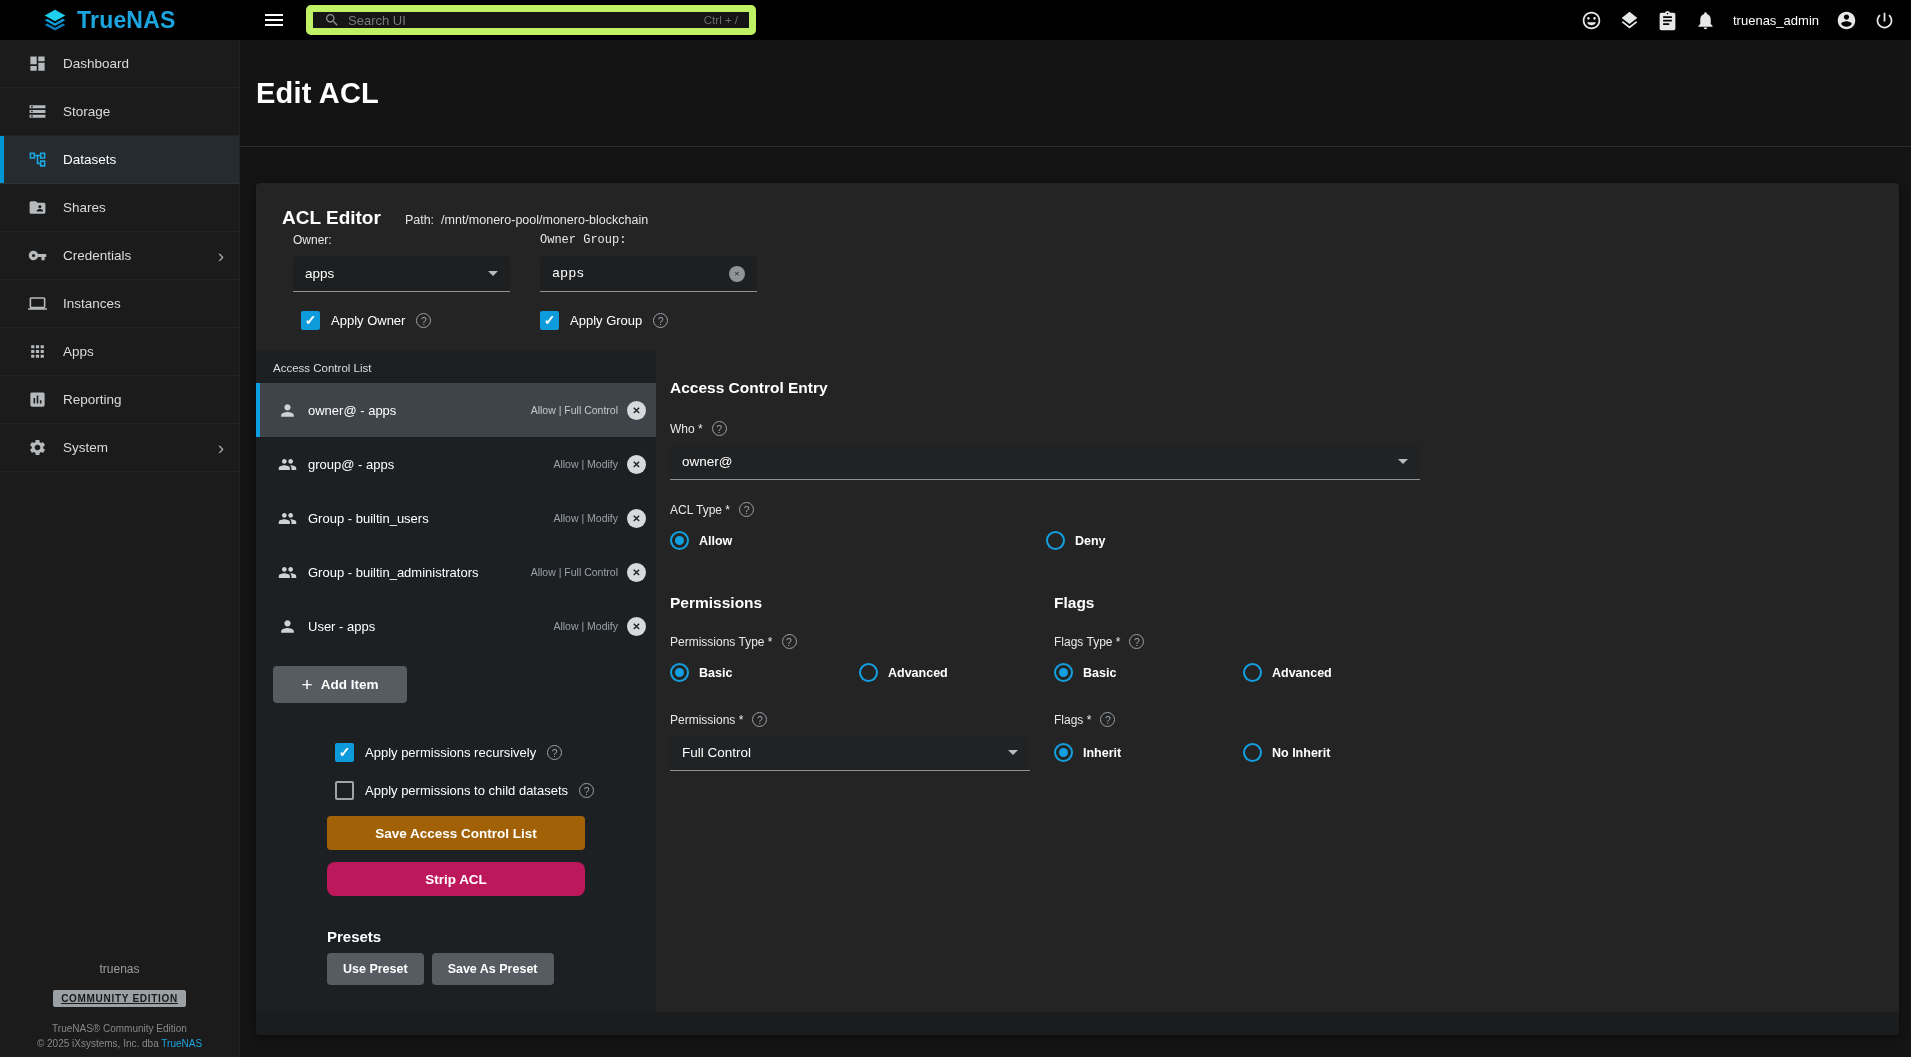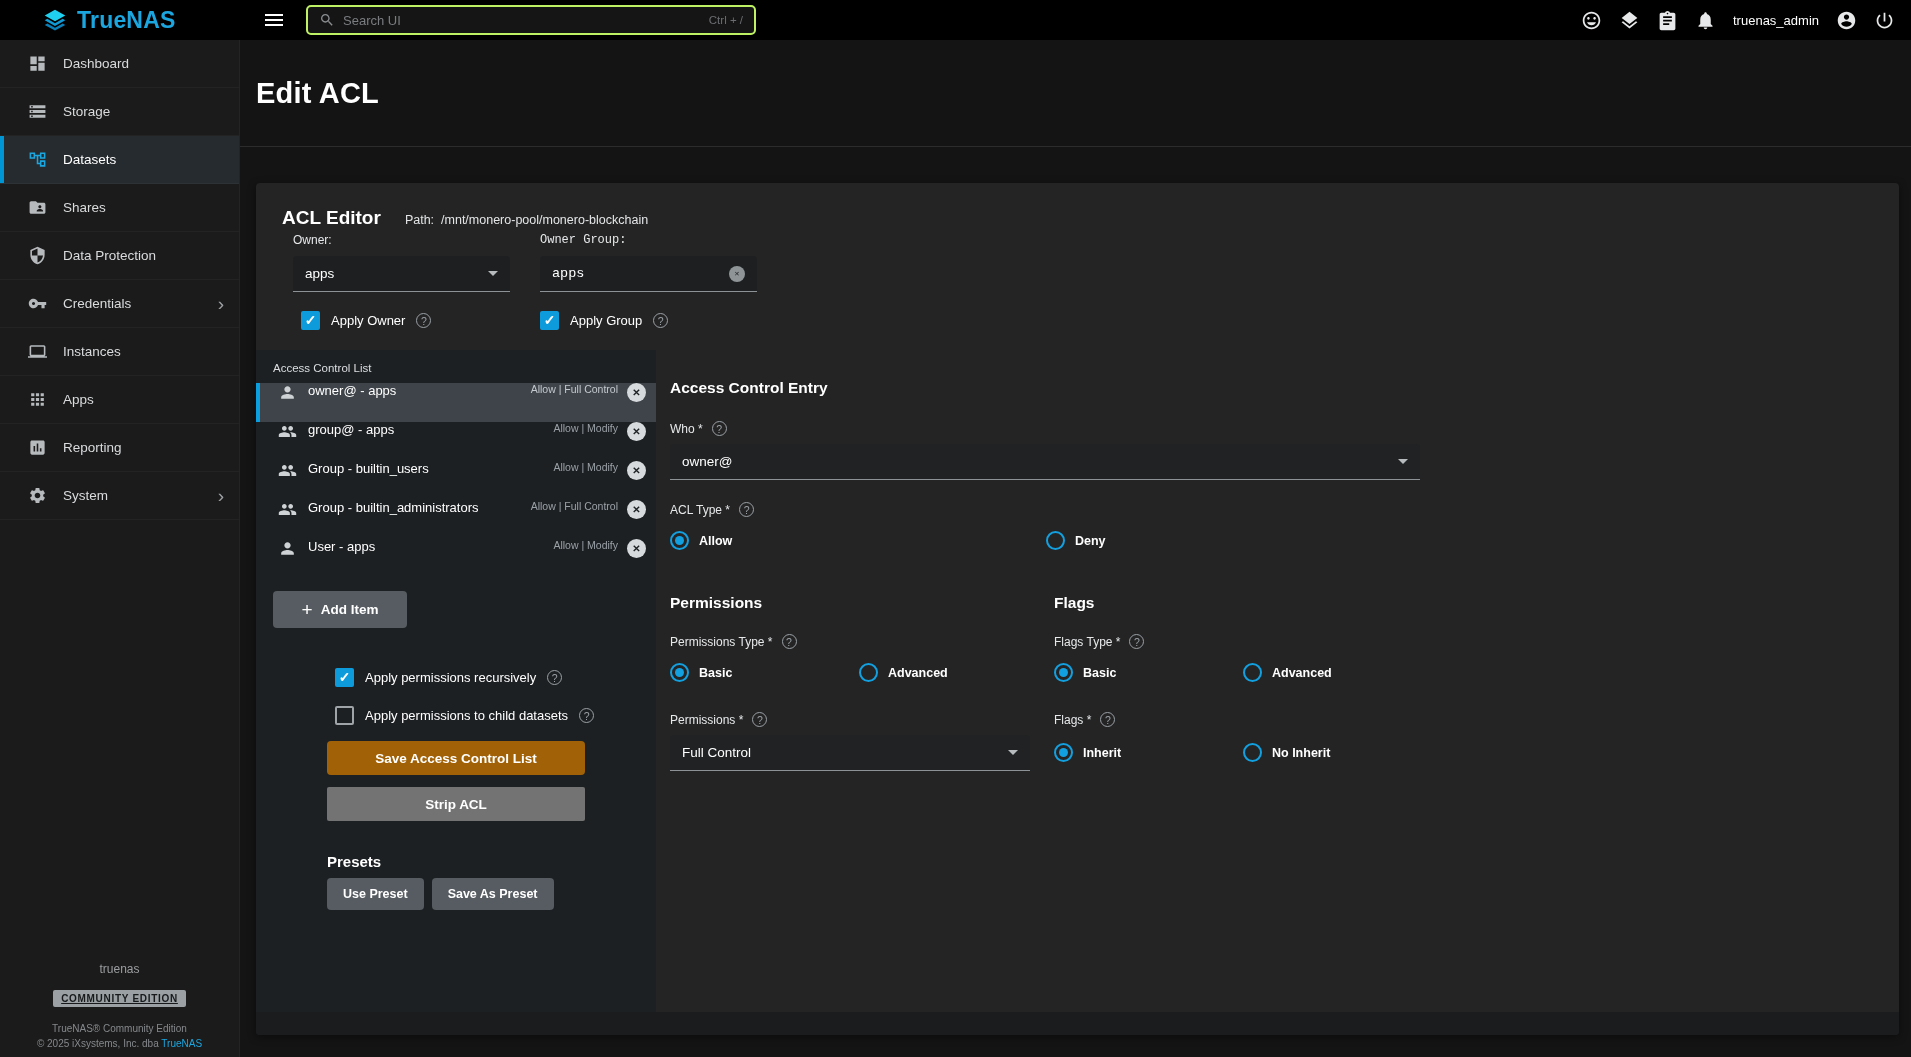--- a/index.html
+++ b/index.html
@@ -10,21 +10,21 @@
   }
   svg { display:block; }
 
   
   .topbar { position:absolute; left:0; top:0; width:1911px; height:40px; background:#000;
             display:flex; align-items:center; z-index:20; }
   .brand { display:flex; align-items:center; gap:9px; padding-left:42px; width:240px; flex:none; cursor:pointer; }
   .brand-logo { width:26px; height:26px; }
   .brand-text { font-size:23px; font-weight:bold; color:#1ca6e0; letter-spacing:.2px; }
   .hamburger { margin-left:22px; width:24px; height:24px; cursor:pointer; background:none; border:none; }
-  .search { margin-left:20px; width:450px; height:30px; background:#151515; border:2px solid #bef264;
+  .search { margin-left:20px; width:450px; height:30px; background:#151515; border:7px solid #bef264;
             border-radius:5px; display:flex; align-items:center; padding:0 11px; gap:8px; }
   .search svg { width:16px; height:16px; fill:#8a8d90; flex:none; }
   .search input { flex:1; background:transparent; border:none; outline:none; color:#cfcfcf; font-size:13px;
                   font-family:"Liberation Sans", sans-serif; }
   .search input::placeholder { color:#7a7d80; }
   .search-shortcut { color:#6b6e71; font-size:11.5px; white-space:nowrap; }
   .topbar-right { margin-left:auto; display:flex; align-items:center; gap:17px; padding-right:16px; }
   .tb-icon { width:21px; height:21px; fill:#e7e8e9; cursor:pointer; }
   .username { font-size:13px; color:#fff; }
 
@@ -91,42 +91,42 @@
   .check.unchecked { border:2px solid #9fa4a8; background:transparent; }
   .help { width:15px; height:15px; border:1px solid #9aa0a5; border-radius:50%; color:#9aa0a5;
           font-size:10.5px; display:inline-flex; align-items:center; justify-content:center;
           flex:none; cursor:pointer; }
   .help::after { content:"?"; }
 
   
   .acl-panel { position:absolute; left:0; top:167px; width:400px; height:662px; background:#1d2023; }
   .acl-title { padding:12px 0 0 17px; font-size:11.5px; color:#dcdee0; }
   .acl-items { margin-top:9px; }
-  .acl-item { height:39px; display:flex; align-items:flex-start; padding:0 10px 0 22px; cursor:pointer; }
+  .acl-item { height:54px; display:flex; align-items:center; padding:0 10px 0 22px; cursor:pointer; }
   .acl-item svg { width:19px; height:19px; fill:#ced2d5; flex:none; }
   .acl-item.selected { background:#3e4449; border-left:4px solid #0c9fe0; padding-left:18px; }
   .acl-name { margin-left:11px; font-size:13px; color:#fff; white-space:nowrap; }
   .acl-meta { margin-left:auto; font-size:10.5px; color:#9aa1a7; white-space:nowrap; padding-left:6px; }
   .acl-item.selected .acl-meta { color:#c3c9ce; }
   .cancel { margin-left:9px; width:19px; height:19px; border-radius:50%; background:#d7dadc;
             color:#1d2023; font-size:10px; font-weight:bold; display:flex; align-items:center;
             justify-content:center; flex:none; cursor:pointer; }
   .cancel::after { content:"\2715"; }
 
   button { font-family:"Liberation Sans", sans-serif; cursor:pointer; border:none; }
   .add-item-btn { margin:13px 0 0 17px; height:37px; width:134px; background:#565c61; border-radius:4px;
                   color:#fff; font-weight:bold; font-size:13.5px; display:flex; align-items:center;
                   justify-content:center; gap:8px; }
   .plus-icon::after { content:"+"; font-size:19px; font-weight:normal; line-height:1; }
 
   .panel-checks { margin:40px 0 0 79px; display:flex; flex-direction:column; gap:19px; }
   .save-btn { margin:16px 0 0 71px; display:block; width:258px; height:34px; background:#a16207;
               border-radius:4px; color:#fff; font-weight:bold; font-size:13.5px; }
-  .strip-btn { margin:12px 0 0 71px; display:block; width:258px; height:34px; background:#737373;
-               border-radius:2px; color:#fff; font-weight:bold; font-size:13.5px; }
+  .strip-btn { margin:12px 0 0 71px; display:block; width:258px; height:34px; background:#be185d;
+               border-radius:8px; color:#fff; font-weight:bold; font-size:13.5px; }
   .presets-title { margin:32px 0 0 71px; font-size:15px; font-weight:bold; }
   .preset-row { margin:8px 0 0 71px; display:flex; gap:8px; }
   .preset-btn { height:32px; padding:0 16px; background:#565c61; border-radius:4px; color:#fff;
                 font-weight:bold; font-size:12.5px; }
 
   
   .ace-panel { position:absolute; left:400px; top:188px; right:0; bottom:23px; padding:8px 20px 0 14px; }
   .ace-title { font-size:15.5px; font-weight:bold; }
   .label-row { display:flex; align-items:center; gap:9px; font-size:12px; color:#e6e8ea; }
   .mt24 { margin-top:24px; } .mt22 { margin-top:22px; } .mt30 { margin-top:30px; }
@@ -209,26 +209,20 @@
     <span class="nav-label">Datasets</span>
   </div>
   <div class="nav-item">
     <svg viewBox="0 0 24 24">
         <path d="M20 6h-8l-2-2H4c-1.1 0-2 .9-2 2v12c0 1.1.9 2 2 2h16c1.1 0 2-.9 2-2V8c0-1.1-.9-2-2-2zm-5 3c1.1 0 2 .9 2 2s-.9 2-2 2-2-.9-2-2 .9-2 2-2zm4 8h-8v-1c0-1.33 2.67-2 4-2s4 .67 4 2v1z"></path>
       </svg>
     <span class="nav-label">Shares</span>
   </div>
   <div class="nav-item">
     <svg viewBox="0 0 24 24">
-        <path d="M12 1L3 5v6c0 5.55 3.84 10.74 9 12 5.16-1.26 9-6.45 9-12V5l-9-4zm0 10.99h7c-.53 4.12-3.28 7.79-7 8.94V12H5V6.3l7-3.11v8.8z"></path>
-      </svg>
-    <span class="nav-label">Data Protection</span>
-  </div>
-  <div class="nav-item">
-    <svg viewBox="0 0 24 24">
         <path d="M12.65 10C11.83 7.67 9.61 6 7 6c-3.31 0-6 2.69-6 6s2.69 6 6 6c2.61 0 4.83-1.67 5.65-4H17v4h4v-4h2v-4H12.65zM7 14c-1.1 0-2-.9-2-2s.9-2 2-2 2 .9 2 2-.9 2-2 2z"></path>
       </svg>
     <span class="nav-label">Credentials</span>
     <span class="nav-chevron"></span>
   </div>
   <div class="nav-item">
     <svg viewBox="0 0 24 24">
         <path d="M20 18c1.1 0 1.99-.9 1.99-2L22 6c0-1.1-.9-2-2-2H4c-1.1 0-2 .9-2 2v10c0 1.1.9 2 2 2H0v2h24v-2h-4zM4 6h16v10H4V6z"></path>
       </svg>
     <span class="nav-label">Instances</span>

